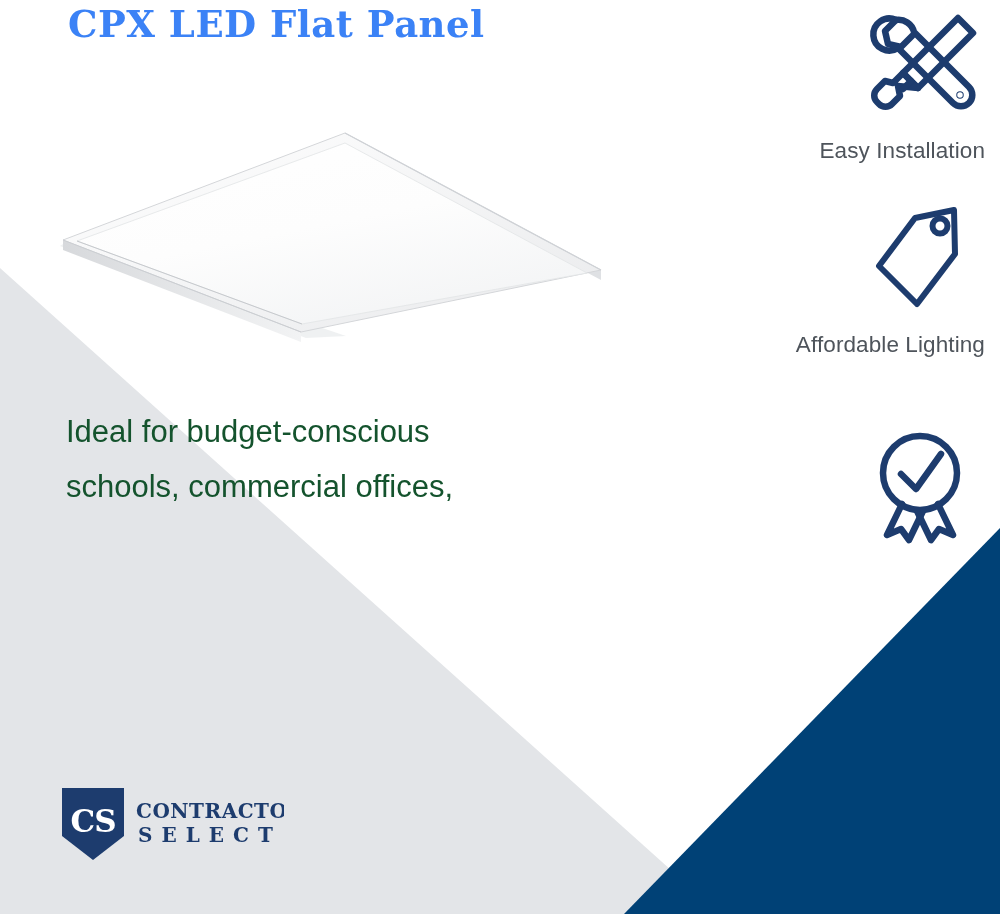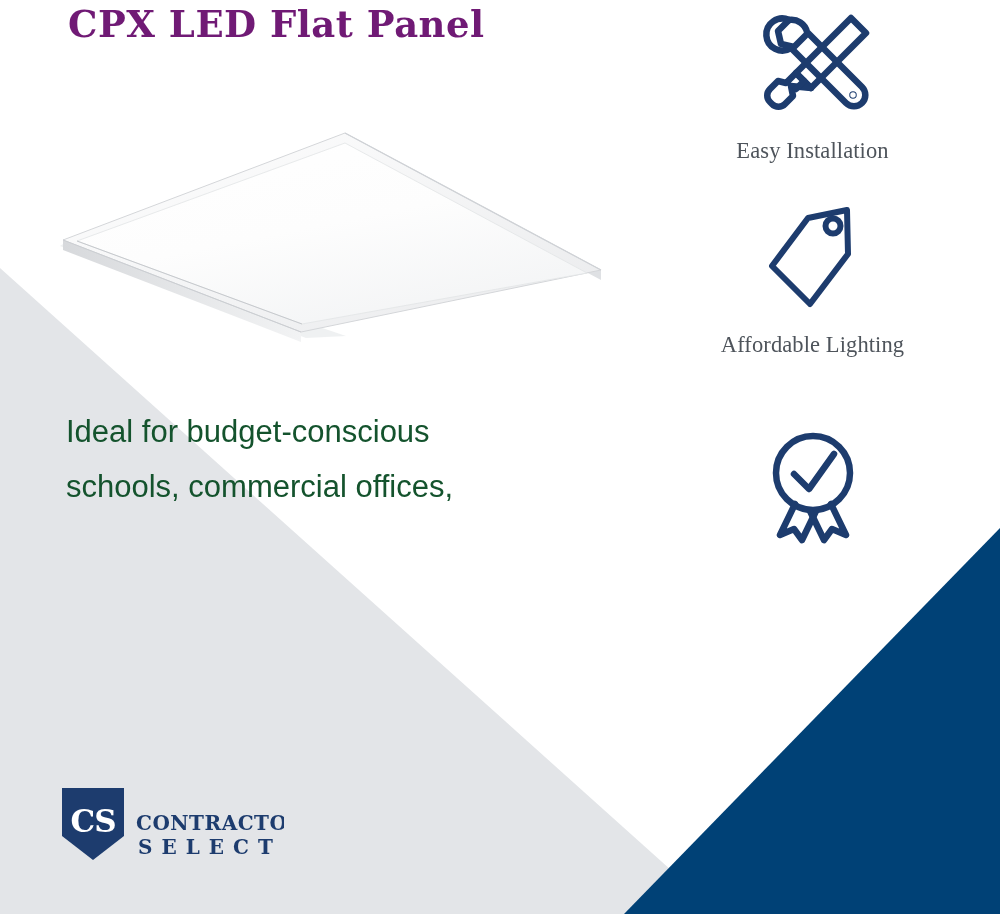--- a/index.html
+++ b/index.html
@@ -29,21 +29,21 @@
   
   #product-title {
     position: absolute;
     left: 68px;
     top: 2px;
     z-index: 5;
     font-family: "DejaVu Serif", serif;
     font-weight: bold;
     font-size: 37px;
     letter-spacing: 0.5px;
-    color: #701a75;
+    color: #3b82f6;
     white-space: nowrap;
   }
 
   
   #product-photo {
     position: absolute;
     left: 20px;
     top: 110px;
     width: 620px;
     height: 260px;
@@ -68,22 +68,21 @@
   #feature-column {
     position: absolute;
     left: 640px;
     top: 0;
     width: 345px;
     z-index: 5;
   }
   .feature {
     position: absolute;
     width: 345px;
-    text-align: center;
-    font-family: Liberation Serif, serif;
+    text-align: right;
   }
   .feature-icon {
     display: block;
     margin: 0 auto;
     line-height: 0;
   }
   .feature-label {
     display: block;
     margin-top: 12px;
     font-size: 22.5px;
@@ -96,21 +95,21 @@
   #feature-1 { top: 198px; }
   #feature-2 { top: 428px; }
 
   
   #brand-logo {
     position: absolute;
     left: 62px;
     top: 788px;
     z-index: 6;
     display: flex;
-    align-items: flex-end;
+    align-items: flex-start;
   }
   #logo-shield { line-height: 0; }
   #logo-wordmark {
     margin-left: 12px;
     margin-top: 8px;
     line-height: 0;
   }
 </style>
 </head>
 <body>

